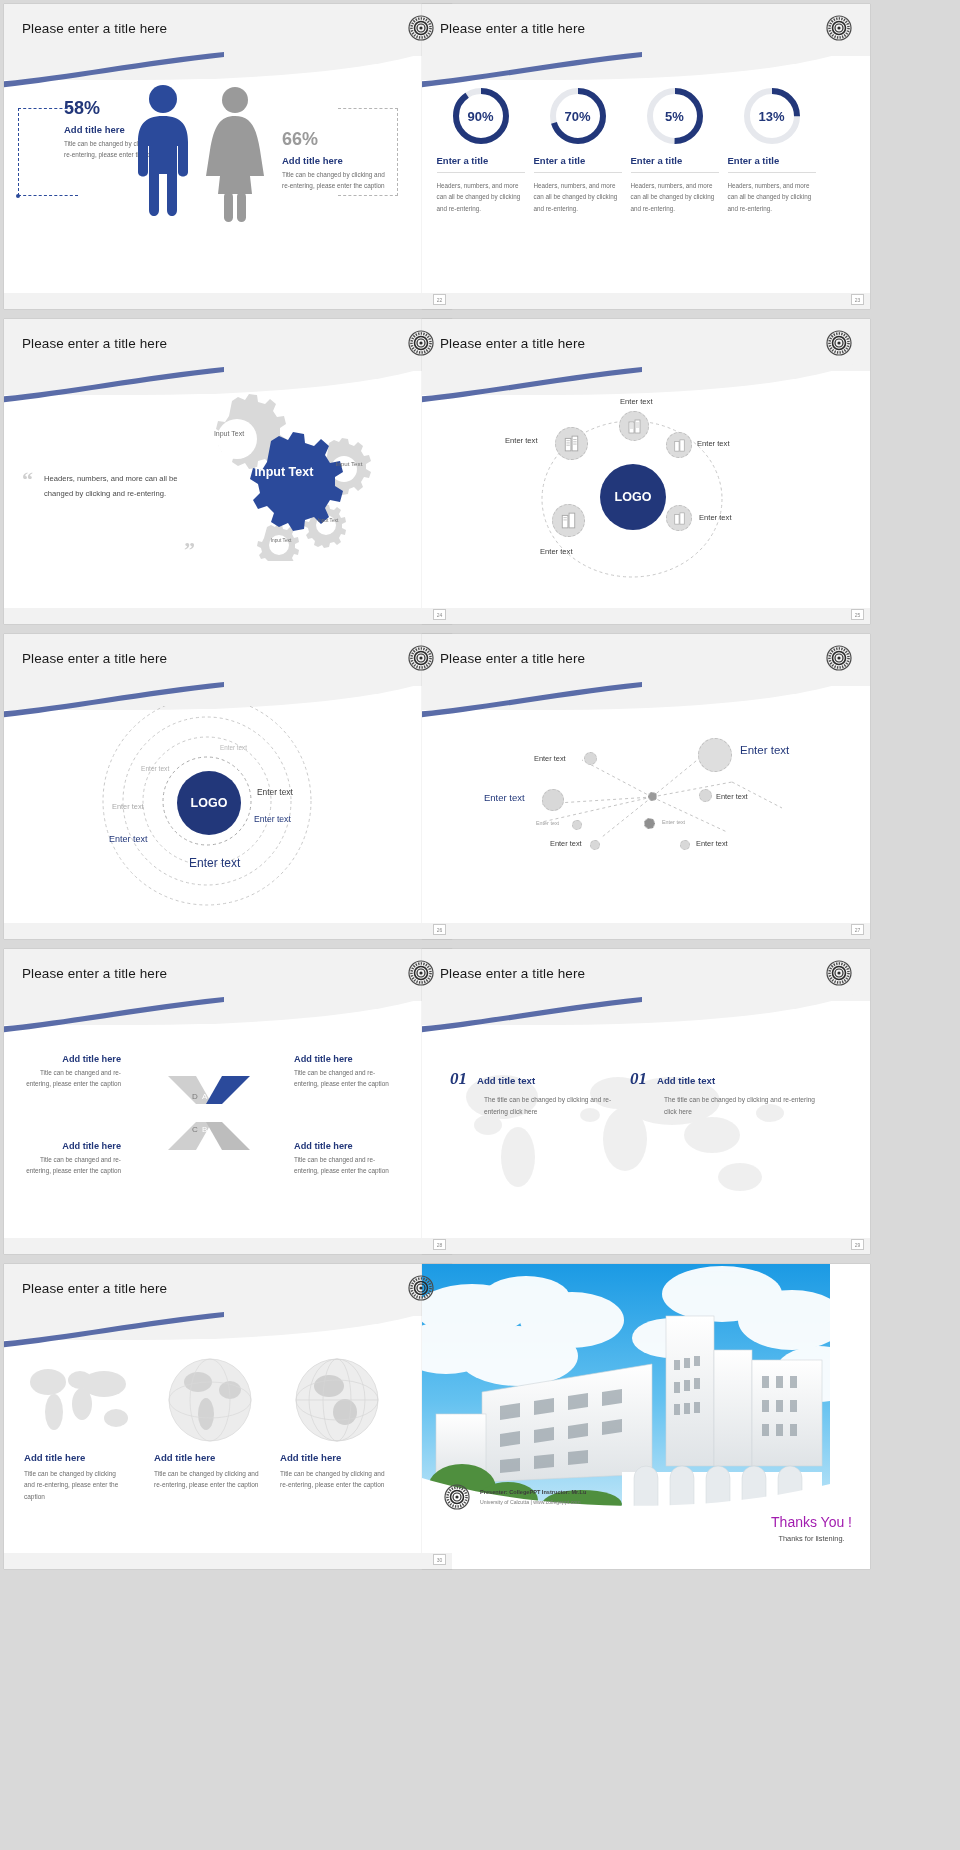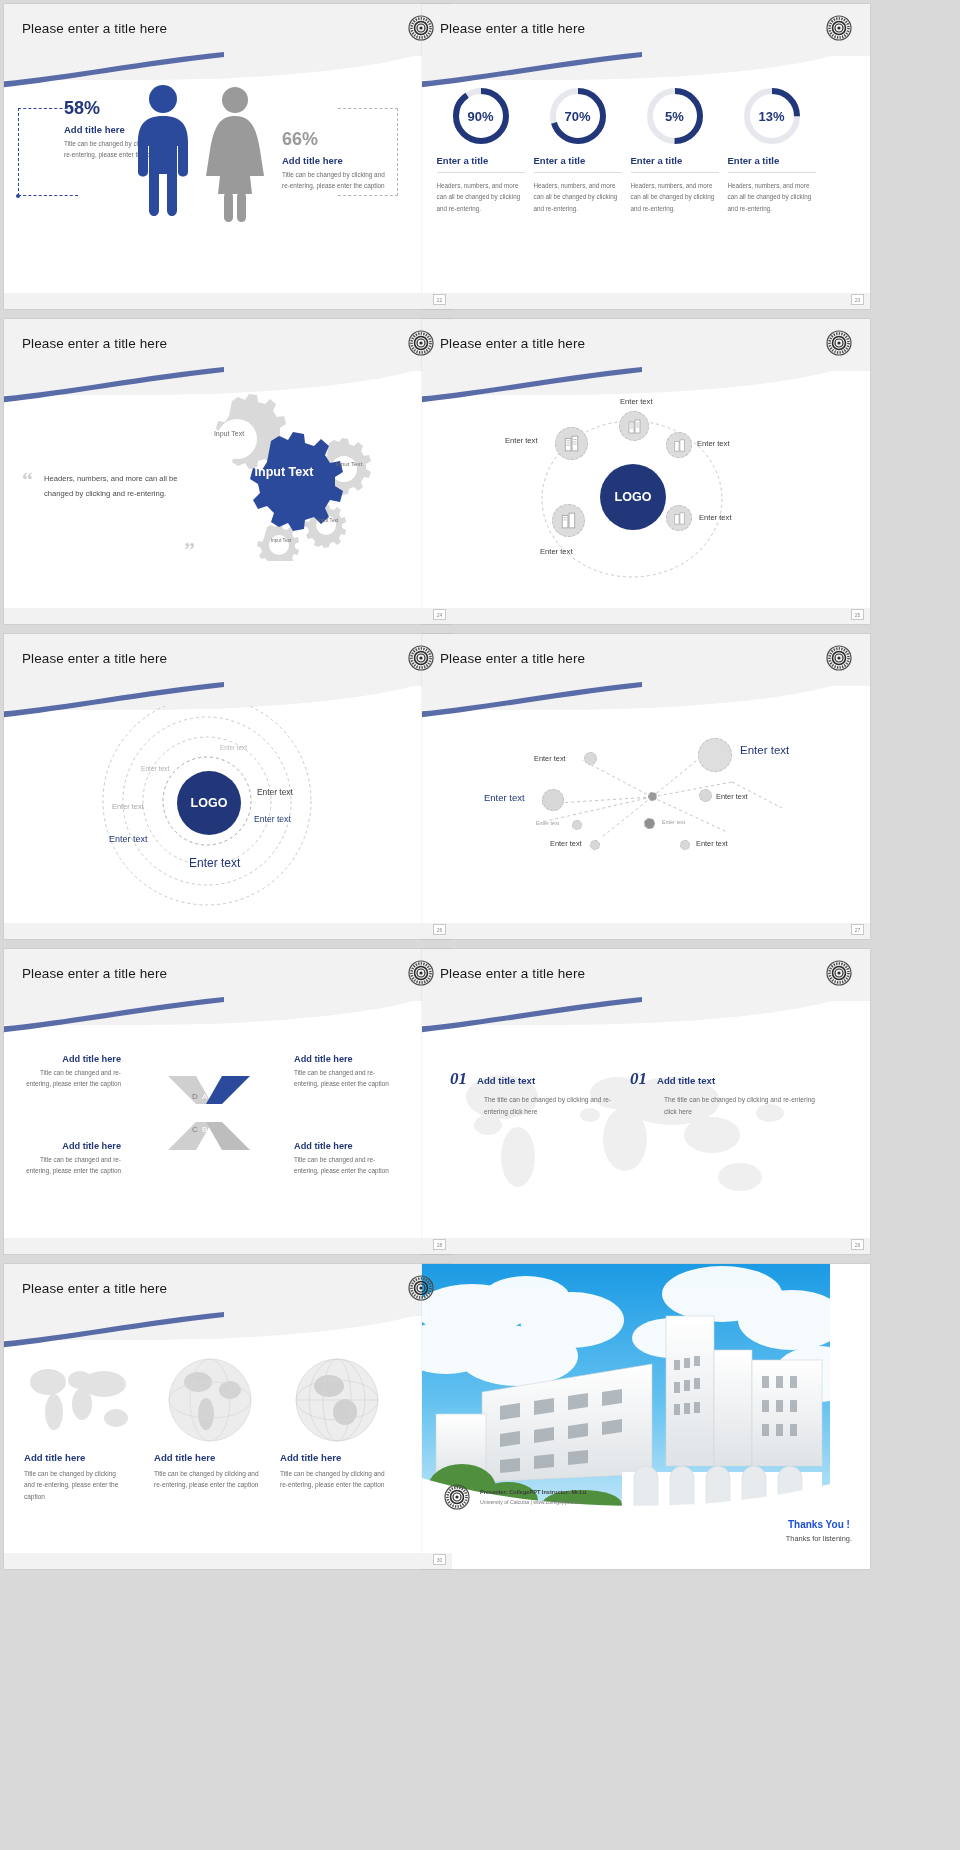--- a/index.html
+++ b/index.html
@@ -108,21 +108,21 @@
   .num01 { font-size:17px; font-weight:bold; font-style:italic; color:#22377a; font-family:"Liberation Serif",serif;}
   .s8-t { font-size:9.6px; font-weight:bold; color:#22377a; }
   .s8-b { font-size:6.6px; color:#6d6d6d; line-height:1.75; margin-top:5px; }
 
   
   .g-t { font-size:9.6px; font-weight:bold; color:#22377a; }
   .g-b { font-size:6.5px; color:#6d6d6d; line-height:1.75; margin-top:5px; }
 
   
   .photo { position:absolute; left:0; top:0; width:100%; height:246px; overflow:hidden; }
-  .thanks { font-size:10px; font-weight:bold; color:#1d4ed8; }
+  .thanks { font-size:14px; font-weight:normal; color:#a21caf; }
   .thanks-sub { font-size:7.4px; color:#4a4a4a; margin-top:4px; }
   .pres { font-size:5.6px; color:#3c3c3c; line-height:1.7; font-weight:bold; }
   .pres2 { font-size:5.2px; color:#7a7a7a; line-height:1.7; font-weight:normal;}
 </style>
 </head>
 <body>
 
 <div class="grid">
 
   <div class="slide">

